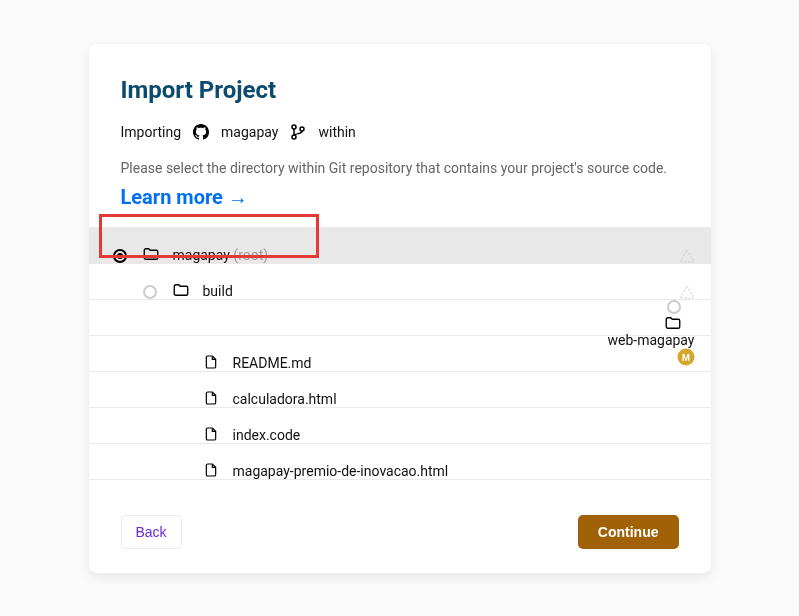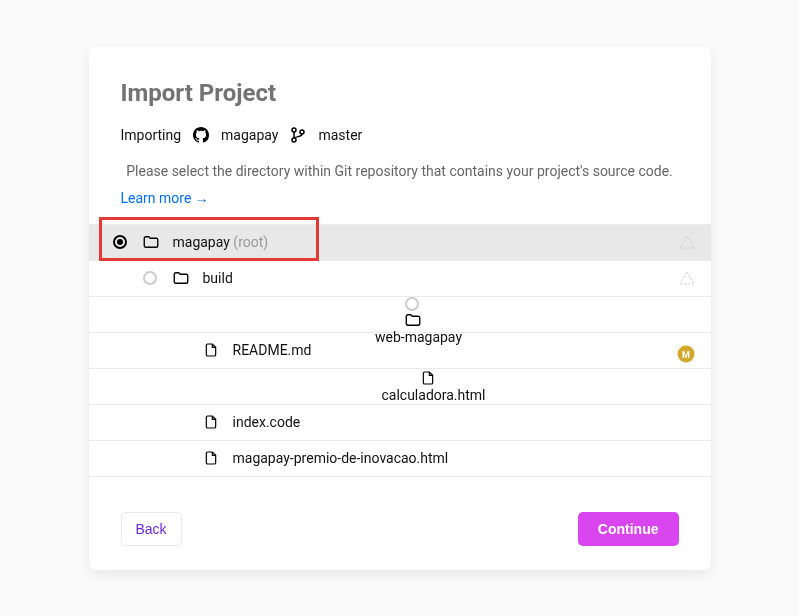--- a/index.html
+++ b/index.html
@@ -15,38 +15,38 @@
   }
   .card {
     width: 622px;
     background: #fff;
     border-radius: 8px;
     box-shadow: 0 4px 12px rgba(0,0,0,0.08);
     padding: 32px 0 24px 0;
     position: relative;
   }
   .card-header { padding: 0 32px; }
-  h1 { font-size: 24px; font-weight: 700; color: #737373; margin-bottom: 20px; }
+  h1 { font-size: 24px; font-weight: 700; color: #0c4a6e; margin-bottom: 20px; }
   .importing-line {
     font-size: 14px; color: #111; margin-bottom: 18px;
     display: flex; align-items: center; gap: 12px;
   }
-  .desc { font-size: 14px; color: #666; margin-bottom: 6px; line-height: 1.5; text-align: center; }
-  .learn { font-size: 14px; color: #0070f3; text-decoration: none; display: inline-block; margin-bottom: 18px; }
+  .desc { font-size: 14px; color: #666; margin-bottom: 6px; line-height: 1.5; }
+  .learn { font-size: 20px; color: #0070f3; text-decoration: none; display: inline-block; margin-bottom: 18px; font-weight: bold; }
   .tree-wrap {
     border-top: 1px solid #eaeaea;
     height: 268px;
     overflow-y: scroll;
     position: relative;
   }
   .tree-wrap::-webkit-scrollbar { width: 16px; }
   .tree-wrap::-webkit-scrollbar-track { background: #f1f1f1; }
   .tree-wrap::-webkit-scrollbar-thumb { background: #c1c1c1; border-radius: 2px; }
   .row {
-    display: flex; align-items: center;
+    display: flex; align-items: flex-end;
     border-bottom: 1px solid #eaeaea;
     height: 36px;
     font-size: 14px;
     padding-right: 16px;
     cursor: pointer;
   }
   .row.selected { background: #e8e8e8; }
   .radio {
     width: 14px; height: 14px; border: 2px solid #666; border-radius: 50%;
     margin-right: 14px; position: relative; flex-shrink: 0;
@@ -62,21 +62,21 @@
   .framework-icon { margin-left: auto; }
   .footer {
     display: flex; justify-content: space-between; align-items: center;
     padding: 20px 32px 0 32px;
   }
   .btn-back {
     background: #fff; border: 1px solid #eaeaea; color: #6d28d9;
     padding: 8px 14px; border-radius: 5px; font-size: 14px; cursor: pointer;
   }
   .btn-continue {
-    background: #d946ef; border: none; color: #fff; font-weight: 600;
+    background: #a16207; border: none; color: #fff; font-weight: 600;
     padding: 9px 20px; border-radius: 5px; font-size: 14px; cursor: pointer;
   }
   .highlight-box {
     position: absolute;
     border: 3px solid #e53935;
     pointer-events: none;
     z-index: 10;
   }
   svg { display: block; }
 </style>
@@ -95,21 +95,21 @@
       </span>
       <span>magapay</span>
       <span>
         <svg width="16" height="16" viewBox="0 0 16 16" fill="none" stroke="#000" stroke-width="1.5">
             <circle cx="4" cy="3" r="2"></circle>
             <circle cx="4" cy="13" r="2"></circle>
             <circle cx="12" cy="5" r="2"></circle>
             <path d="M4 5v6M12 7c0 3-4 2-8 4"></path>
           </svg>
       </span>
-      <span>master</span>
+      <span>within</span>
     </div>
     <p class="desc">Please select the directory within Git repository that contains your project's source code.</p>
     <a href="#" class="learn">Learn more →</a>
   </div>
 
   <div class="tree-wrap" id="tree">
       <div class="row selected" style="padding-left: 24px;">
         <span class="radio checked"></span>
         <span class="icon-slot">
           <svg width="18" height="18" viewBox="0 0 24 24" fill="none" stroke="#000" stroke-width="1.8">
@@ -155,21 +155,21 @@
       <div class="row" style="padding-left: 84px;">
         <span style="width: 28px; flex-shrink: 0;"></span>
         <span class="icon-slot">
           <svg width="16" height="18" viewBox="0 0 24 24" fill="none" stroke="#000" stroke-width="1.8">
             <path d="M14 3H7a2 2 0 00-2 2v14a2 2 0 002 2h10a2 2 0 002-2V8l-5-5z"></path>
             <path d="M14 3v5h5"></path>
           </svg>
         </span>
         <span class="name">README.md</span>
       </div>
-      <div class="row" style="padding-left: 84px; flex-direction: column;">
+      <div class="row" style="padding-left: 84px;">
         <span style="width: 28px; flex-shrink: 0;"></span>
         <span class="icon-slot">
           <svg width="16" height="18" viewBox="0 0 24 24" fill="none" stroke="#000" stroke-width="1.8">
             <path d="M14 3H7a2 2 0 00-2 2v14a2 2 0 002 2h10a2 2 0 002-2V8l-5-5z"></path>
             <path d="M14 3v5h5"></path>
           </svg>
         </span>
         <span class="name">calculadora.html</span>
       </div>
       <div class="row" style="padding-left: 84px;">

